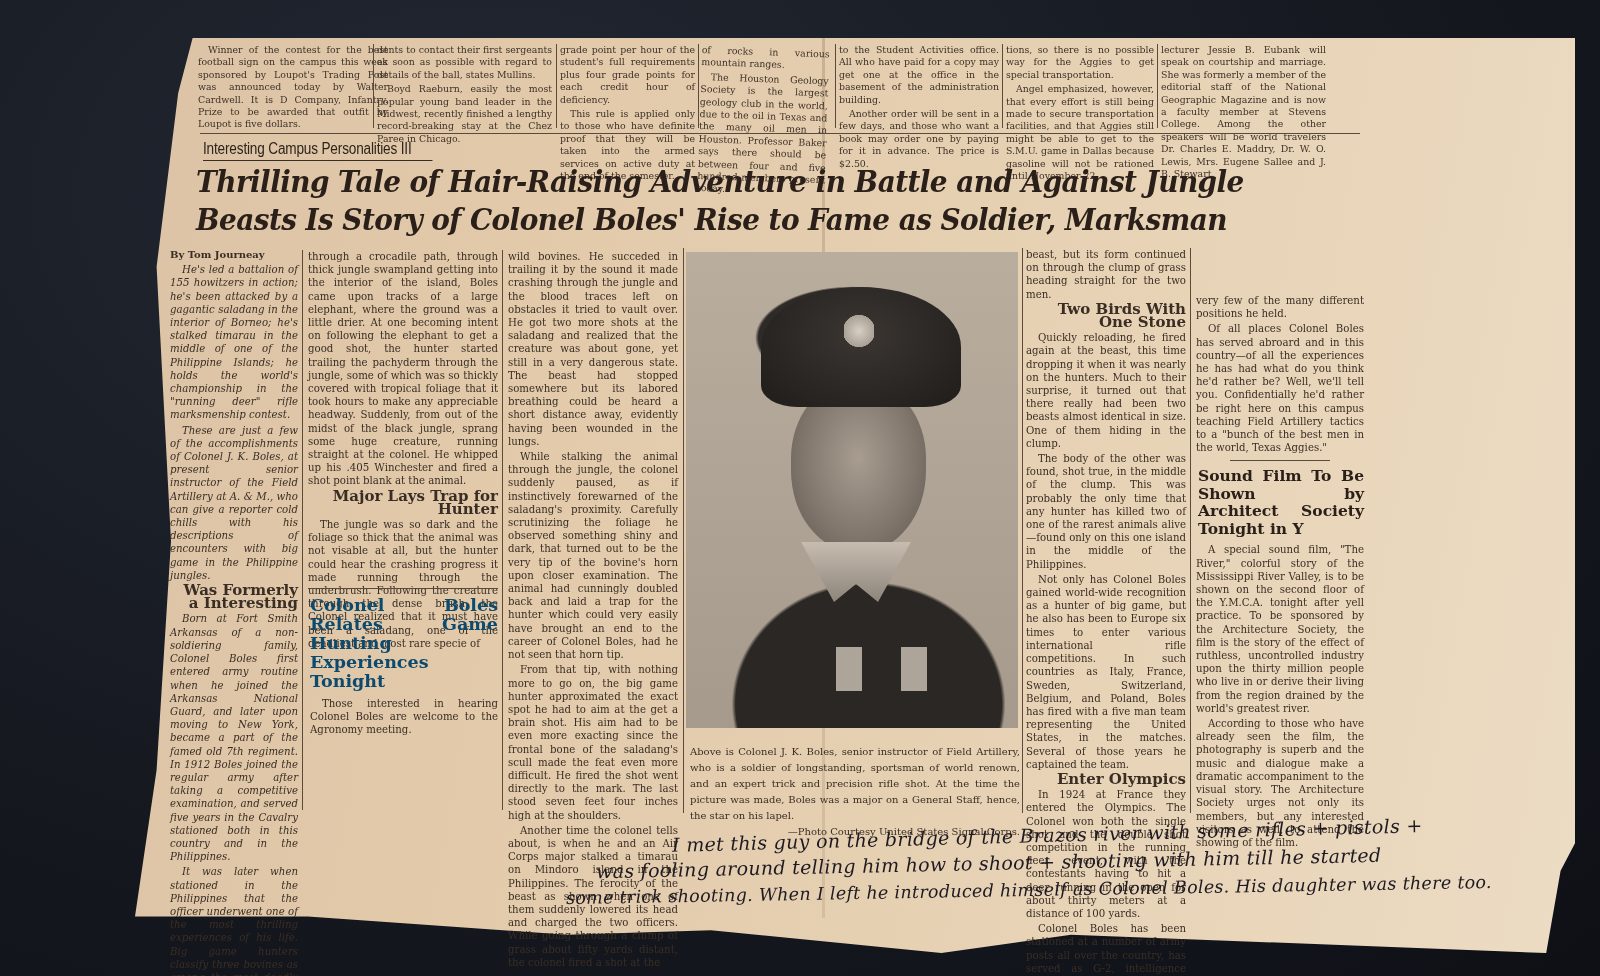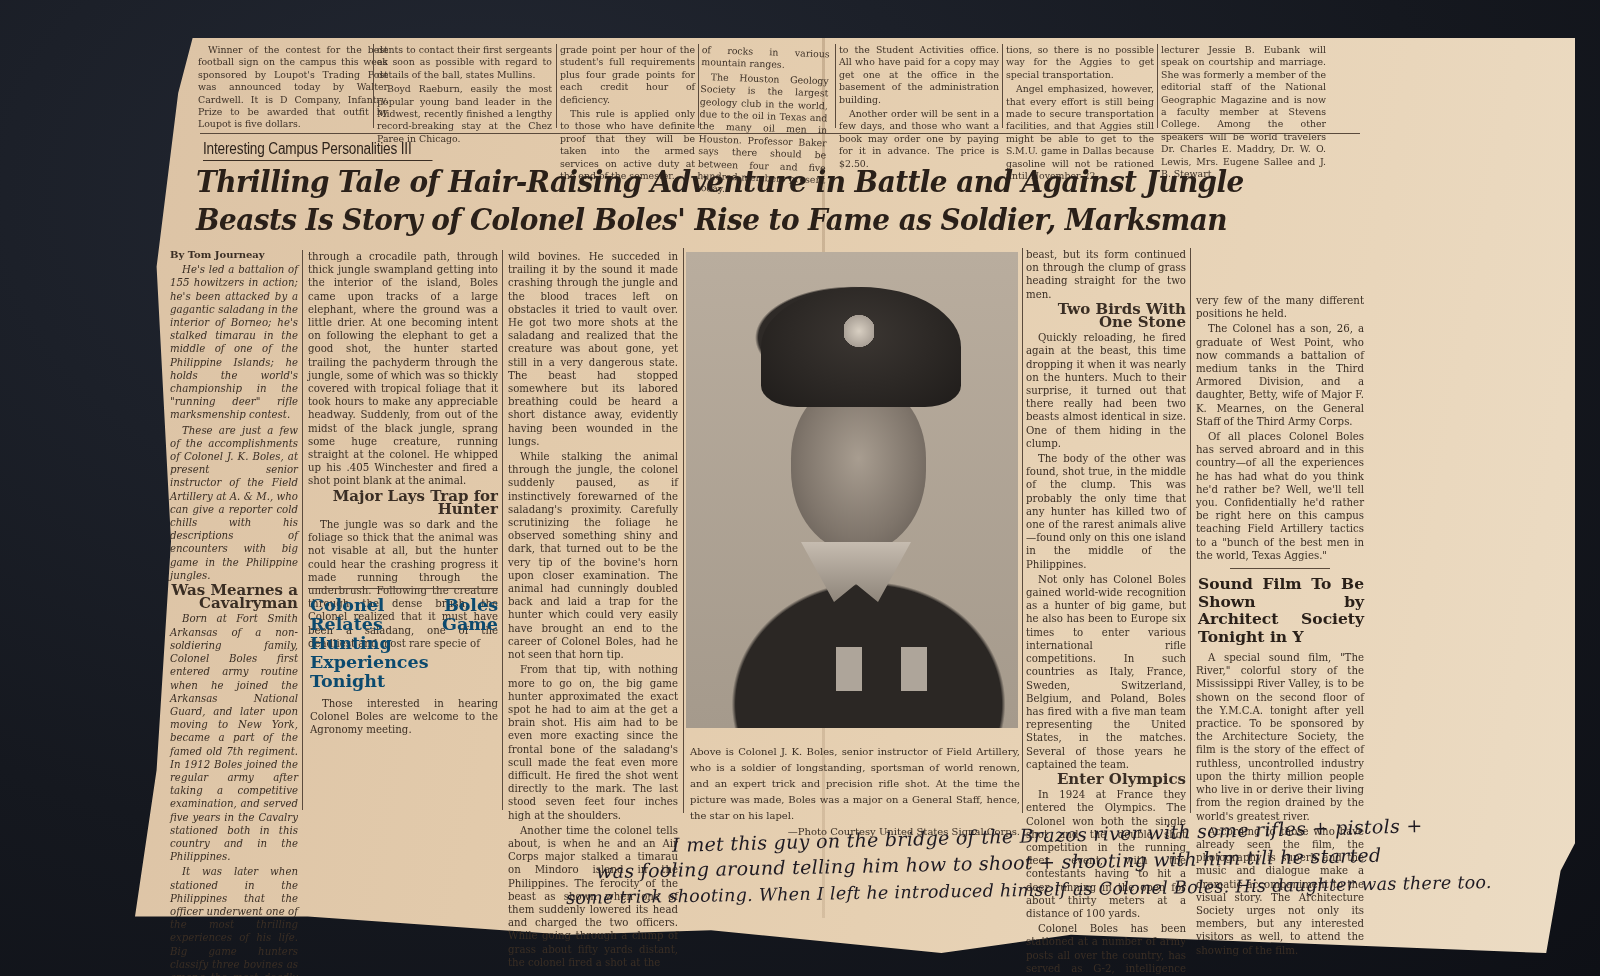--- a/index.html
+++ b/index.html
@@ -115,21 +115,21 @@
 <div class="hrule" style="left:200px;top:133px;width:1160px;"></div>
 
 <div class="kicker">Interesting Campus Personalities III</div>
 <div class="headline" style="top:164px;">Thrilling Tale of Hair-Raising Adventure in Battle and Against Jungle</div>
 <div class="headline" style="top:202px;">Beasts Is Story of Colonel Boles' Rise to Fame as Soldier, Marksman</div>
 
 <div class="col italic" style="left:170px;top:248px;width:128px;">
   <p class="byline" style="font-style:normal">By Tom Journeay</p>
   <p>He's led a battalion of 155 howitzers in action; he's been attacked by a gagantic saladang in the interior of Borneo; he's stalked timarau in the middle of one of the Philippine Islands; he holds the world's championship in the "running deer" rifle marksmenship contest.</p>
   <p>These are just a few of the accomplishments of Colonel J. K. Boles, at present senior instructor of the Field Artillery at A. &amp; M., who can give a reporter cold chills with his descriptions of encounters with big game in the Philippine jungles.</p>
-  <p class="subhead" style="font-style:normal">Was Mearnes a Cavalryman</p>
+  <p class="subhead" style="font-style:normal">Was Formerly a Interesting</p>
   <p>Born at Fort Smith Arkansas of a non-soldiering family, Colonel Boles first entered army routine when he joined the Arkansas National Guard, and later upon moving to New York, became a part of the famed old 7th regiment. In 1912 Boles joined the regular army after taking a competitive examination, and served five years in the Cavalry stationed both in this country and in the Philippines.</p>
   <p>It was later when stationed in the Philippines that the officer underwent one of the most thrilling experiences of his life. Big game hunters classify three bovines as among the most deadly of all animals, the African water buffalo, the saladang of Indo-China, and Borneo and the Timarau found only on the Philippine island of Mindoro. Although these three are all cousins of the docile water buffalo of India, they are among the most dangerous and savage beasts known to man.</p>
 
 </div>
 <div class="col-rule" style="left:302px;top:250px;height:560px;"></div>
 
 <div class="col" style="left:308px;top:250px;width:190px;">
   <p style="text-indent:0">through a crocadile path, through thick jungle swampland getting into the interior of the island, Boles came upon tracks of a large elephant, where the ground was a little drier. At one becoming intent on following the elephant to get a good shot, the hunter started trailing the pachyderm through the jungle, some of which was so thickly covered with tropical foliage that it took hours to make any appreciable headway. Suddenly, from out of the midst of the black jungle, sprang some huge creature, running straight at the colonel. He whipped up his .405 Winchester and fired a shot point blank at the animal.</p>
   <p class="subhead">Major Lays Trap for Hunter</p>
   <p>The jungle was so dark and the foliage so thick that the animal was not visable at all, but the hunter could hear the crashing progress it made running through the underbrush. Following the creature through the dense brush, the Colonel realized that it must have been a saladang, one of the deadliest and most rare specie of</p>
@@ -170,21 +170,20 @@
   <p>The body of the other was found, shot true, in the middle of the clump. This was probably the only time that any hunter has killed two of one of the rarest animals alive—found only on this one island in the middle of the Philippines.</p>
   <p>Not only has Colonel Boles gained world-wide recognition as a hunter of big game, but he also has been to Europe six times to enter various international rifle competitions. In such countries as Italy, France, Sweden, Switzerland, Belgium, and Poland, Boles has fired with a five man team representing the United States, in the matches. Several of those years he captained the team.</p>
   <p class="subhead">Enter Olympics</p>
   <p>In 1924 at France they entered the Olympics. The Colonel won both the single shot and the double shot competition in the running deer event, with the contestants having to hit a deer running in the open for about thirty meters at a distance of 100 yards.</p>
   <p>Colonel Boles has been stationed at a number of army posts all over the country, has served as G-2, intelligence officer on the Philippine staff for two years, at Washington as chief of Field Artillery for two years, as senior instructor of Field Artillery, Texas National Guard for a year, to name just a</p>
 </div>
 <div class="col-rule" style="left:1190px;top:248px;height:565px;"></div>
 
 <div class="col" style="left:1196px;top:248px;width:168px;margin-top:46px;">
   <p style="text-indent:0">very few of the many different positions he held.</p>
-  <p>The Colonel has a son, 26, a graduate of West Point, who now commands a battalion of medium tanks in the Third Armored Division, and a daughter, Betty, wife of Major F. K. Mearnes, on the General Staff of the Third Army Corps.</p>
   <p>Of all places Colonel Boles has served abroard and in this country—of all the experiences he has had what do you think he'd rather be? Well, we'll tell you. Confidentially he'd rather be right here on this campus teaching Field Artillery tactics to a "bunch of the best men in the world, Texas Aggies."</p>
   <div class="hrule" style="position:relative;width:100px;margin:6px auto 0;"></div>
   <div class="sound-head">Sound Film To Be Shown by Architect Society Tonight in Y</div>
   <p>A special sound film, "The River," colorful story of the Mississippi River Valley, is to be shown on the second floor of the Y.M.C.A. tonight after yell practice. To be sponsored by the Architecture Society, the film is the story of the effect of ruthless, uncontrolled industry upon the thirty million people who live in or derive their living from the region drained by the world's greatest river.</p>
   <p>According to those who have already seen the film, the photography is superb and the music and dialogue make a dramatic accompaniment to the visual story. The Architecture Society urges not only its members, but any interested visitors as well, to attend the showing of the film.</p>
 </div>
 
 <div class="handwriting" style="left:672px;top:824px;transform:rotate(-1.5deg);">I met this guy on the bridge of the Brazos river with some rifles + pistols +</div>
 <div class="handwriting" style="left:596px;top:852px;transform:rotate(-1.2deg);">was fooling around telling him how to shoot + shooting with him till he started</div>
 <div class="handwriting" style="left:566px;top:880px;transform:rotate(-1deg);font-size:17.5px;">some trick shooting. When I left he introduced himself as Colonel Boles. His daughter was there too.</div>

